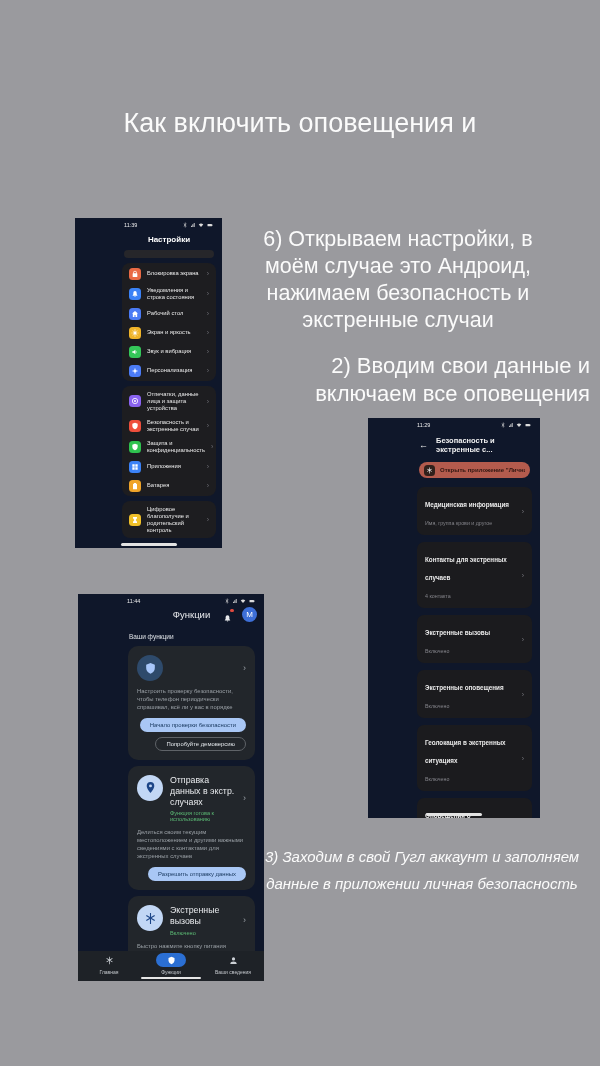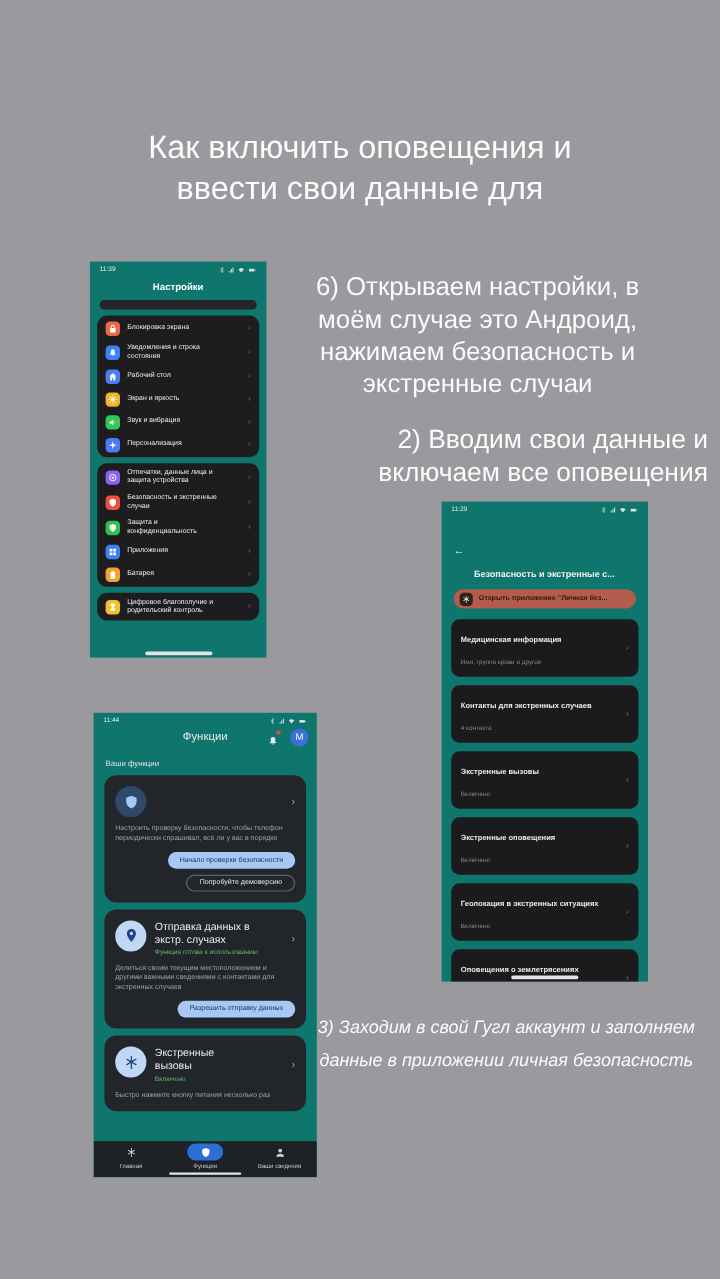--- a/index.html
+++ b/index.html
@@ -8,21 +8,21 @@
 
   
   .title{position:absolute;left:60px;top:106px;width:480px;text-align:center;color:#fbfbfb;
          font-size:27px;line-height:34px;font-weight:400;}
   .step{position:absolute;text-align:center;color:#fbfbfb;font-weight:400;margin:0;}
   .step1{left:248px;top:226px;width:300px;font-size:21.5px;line-height:27px;}
   .step2{left:260px;top:352px;width:330px;font-size:22px;line-height:27.5px;text-align:right;}
   .step3{left:256px;top:843px;width:332px;font-size:15px;line-height:27px;font-style:italic;}
 
   
-  .phone{position:absolute;background:#0f766e;overflow:hidden;}
+  .phone{position:absolute;background:#0f172a;overflow:hidden;padding-left:41px;}
   .statusbar{display:flex;justify-content:space-between;align-items:center;padding:4px 8px 0;}
   .time{font-size:5.5px;color:#ececec;}
   .sicons{display:flex;gap:2px;align-items:center;}
   .sicons svg{height:6px;width:6px;fill:#dcdcdc;}
   .sicons svg.wide{width:8px;}
   .homebar{position:absolute;bottom:2.5px;left:50%;transform:translateX(-50%);
            width:56px;height:2.5px;border-radius:2px;background:#e3e3e3;}
 
   
   .phone1{left:75px;top:218px;width:147px;height:330px;}
@@ -32,21 +32,21 @@
   .mrow{display:flex;align-items:center;gap:6px;padding:3.5px 7px;min-height:13px;}
   .mi{width:12px;height:12px;border-radius:3.5px;flex:0 0 auto;display:flex;align-items:center;justify-content:center;}
   .mi svg{width:8px;height:8px;fill:#fff;}
   .ml{flex:1;font-size:5.8px;line-height:7px;color:#ececec;max-width:82px;}
   .chev{color:#6c6c72;font-size:7px;margin-left:auto;line-height:1;}
 
   
   .phone2{left:368px;top:418px;width:172px;height:400px;}
   .p2-header{display:flex;align-items:center;gap:8px;padding:8px 10px 7px;}
   .back{color:#ececec;font-size:9px;line-height:1;}
-  .p2-title{font-size:7.5px;font-weight:700;color:#f2f2f2;margin-top:38px;}
+  .p2-title{font-size:7.5px;font-weight:700;color:#f2f2f2;}
   .banner{display:flex;align-items:center;gap:5px;background:#b35b4d;border-radius:10px;
           margin:1px 10px 9px;padding:3px 5px;height:16px;}
   .bicon{width:11px;height:11px;border-radius:3.5px;background:#30201b;flex:0 0 auto;
          display:flex;align-items:center;justify-content:center;}
   .bicon svg{width:7px;height:7px;fill:#fff;}
   .btext{font-size:6px;font-weight:700;color:#311712;white-space:nowrap;overflow:hidden;}
   .card2{display:flex;align-items:center;background:#1b1b1e;border-radius:7px;
          margin:0 8px 7px;padding:6px 8px;min-height:20px;}
   .c2t{flex:1;}
   .c2title{font-size:6.3px;font-weight:600;color:#eaeaea;line-height:8px;}
@@ -154,21 +154,20 @@
         <rect x="2" y="8" width="18" height="9" rx="2"></rect>
         <rect x="21" y="10.5" width="2.5" height="4"></rect>
       </symbol>
   </defs>
 </svg>
 
 <div class="canvas">
 
   <div class="title">
     <div>Как включить оповещения и</div>
-    <div>ввести свои данные для</div>
   </div>
   <p class="step step1">6) Открываем настройки, в моём случае это Андроид, нажимаем безопасность и экстренные случаи</p>
   <p class="step step2">2) Вводим свои данные и включаем все оповещения</p>
   <p class="step step3">3) Заходим в свой Гугл аккаунт и заполняем данные в приложении личная безопасность</p>
 
   <div class="phone phone1">
     <div class="statusbar">
       <span class="time">11:39</span>
       <span class="sicons">
         <svg>

